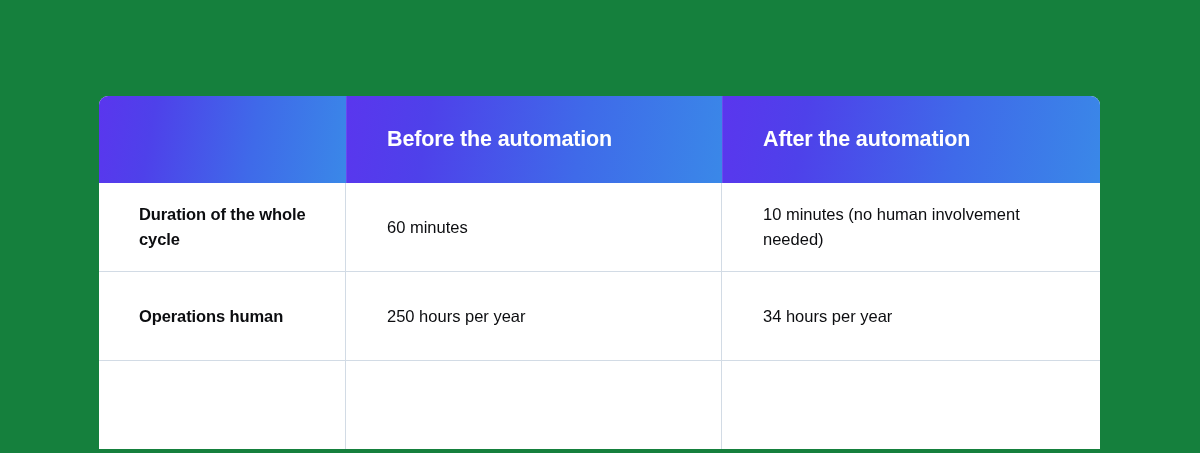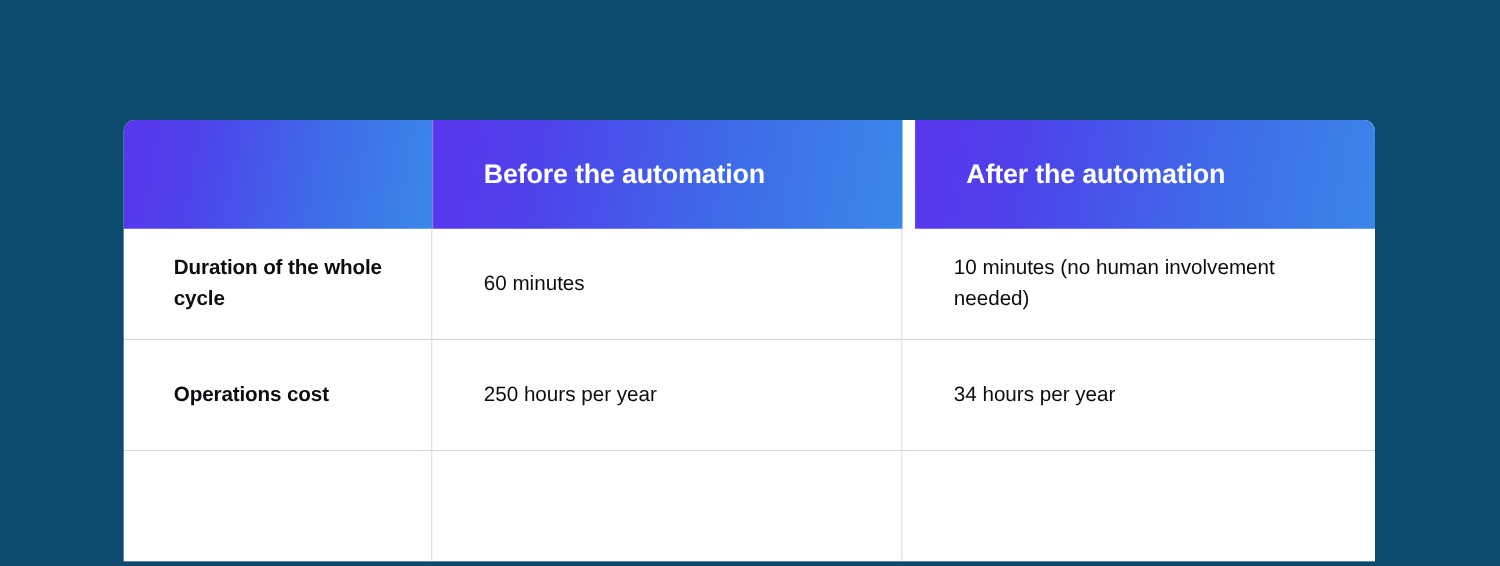--- a/index.html
+++ b/index.html
@@ -12,21 +12,21 @@
     overflow: hidden;
     background: #4019be;
     font-family: "Liberation Sans", sans-serif;
     -webkit-font-smoothing: antialiased;
   }
 
   .canvas {
     position: relative;
     width: 1200px;
     height: 453px;
-    background: #0c4a6e;
+    background: #15803d;
     overflow: hidden;
   }
 
   
   .comparison-table {
     position: absolute;
     left: 99px;
     top: 96px;
     width: 1001px;
     border-radius: 9px 9px 0 0;
@@ -58,21 +58,21 @@
     background-image: linear-gradient(100deg, #5a36ee 0%, #4e41ea 22%, #3f6ae9 62%, #3a88e8 100%);
     color: #ffffff;
     font-size: 21.5px;
     font-weight: 700;
     letter-spacing: -0.15px;
     padding-left: 40px;
     position: relative;
   }
   .header-cell.col-label { padding-left: 0; }
   .header-cell.col-before { padding-left: 41px; }
-  .header-cell.col-after { padding-left: 41px; margin-left: 10px; }
+  .header-cell.col-after { padding-left: 41px; }
 
   .header-sep {
     position: absolute;
     left: 0;
     top: 0;
     bottom: 0;
     width: 1px;
     background: rgba(255,255,255,0.10);
   }
 
@@ -143,21 +143,21 @@
       <div class="body-cell col-before">
         <span class="cell-text">60 minutes</span>
       </div>
       <div class="body-cell col-after">
         <span class="cell-text">10 minutes (no human involvement needed)</span>
       </div>
     </div>
 
     <div class="table-row body-row">
       <div class="body-cell col-label">
-        <span class="cell-text">Operations cost</span>
+        <span class="cell-text">Operations human</span>
       </div>
       <div class="body-cell col-before">
         <span class="cell-text">250 hours per year</span>
       </div>
       <div class="body-cell col-after">
         <span class="cell-text">34 hours per year</span>
       </div>
     </div>
 
 

